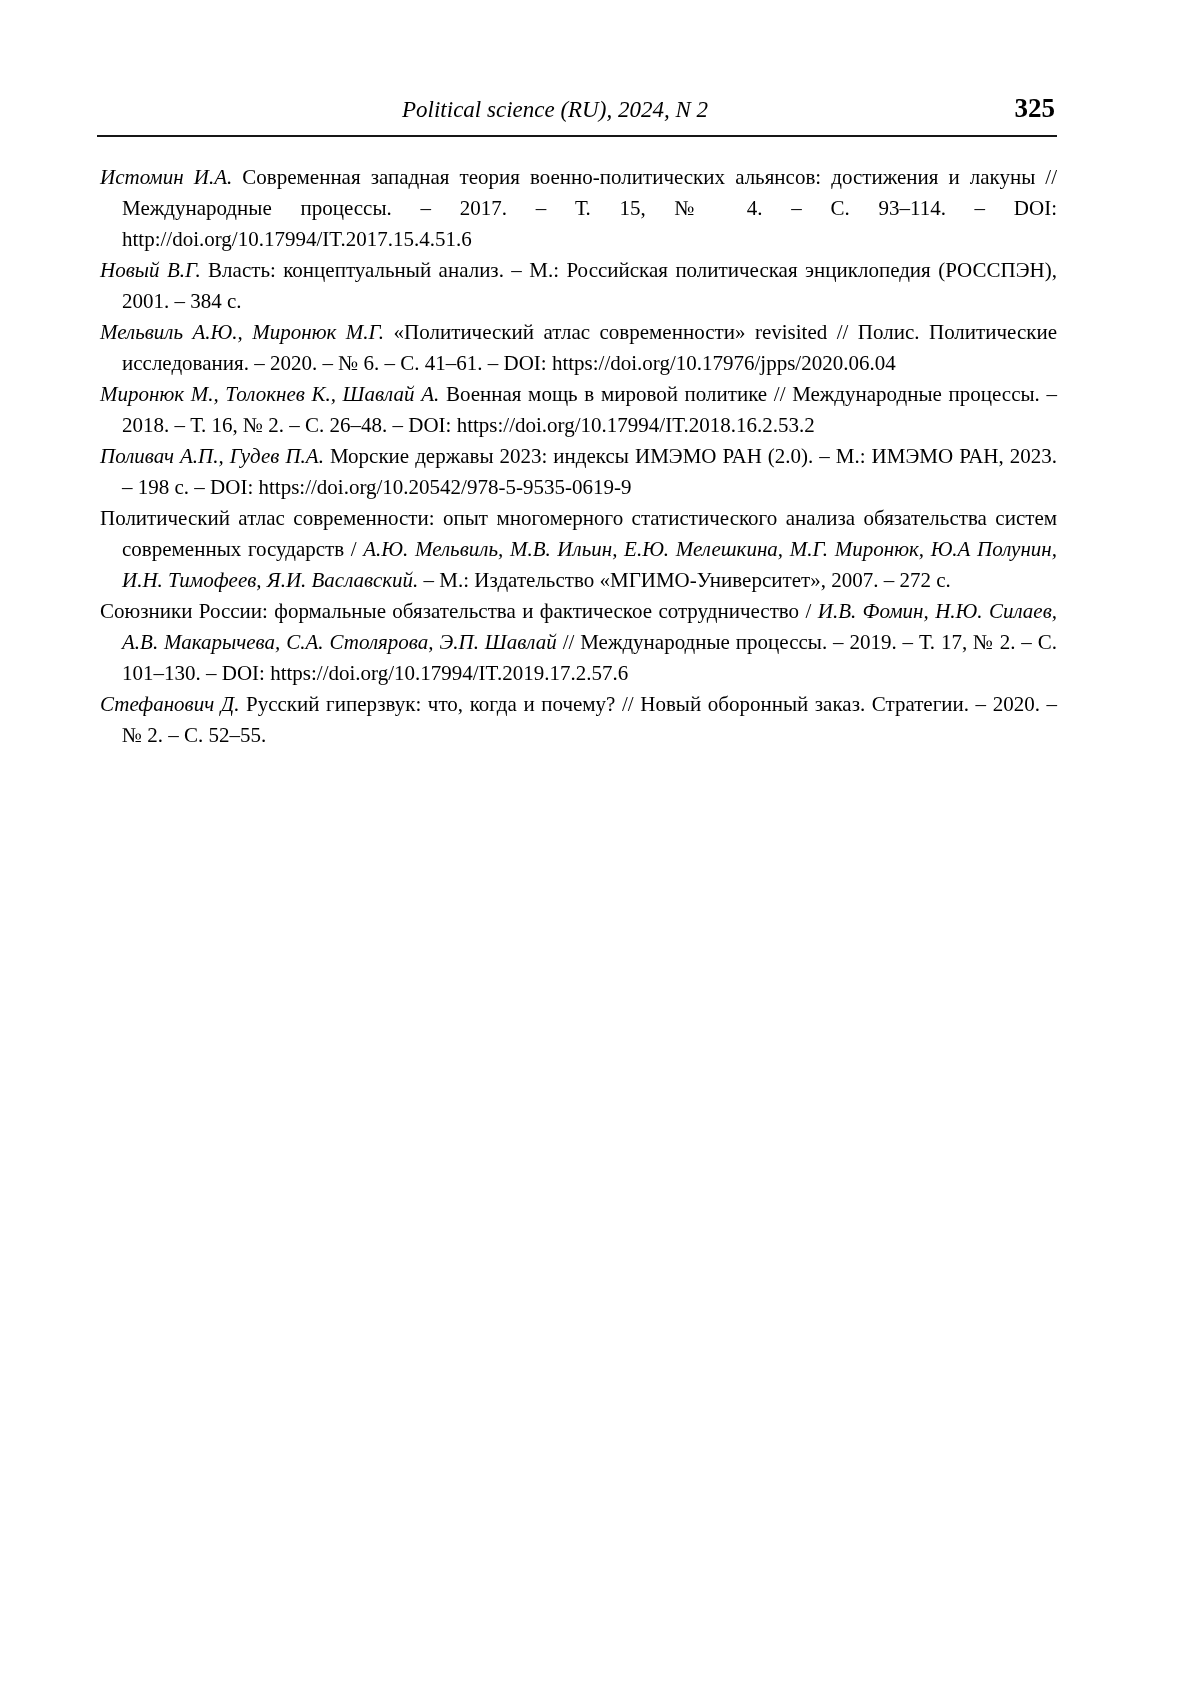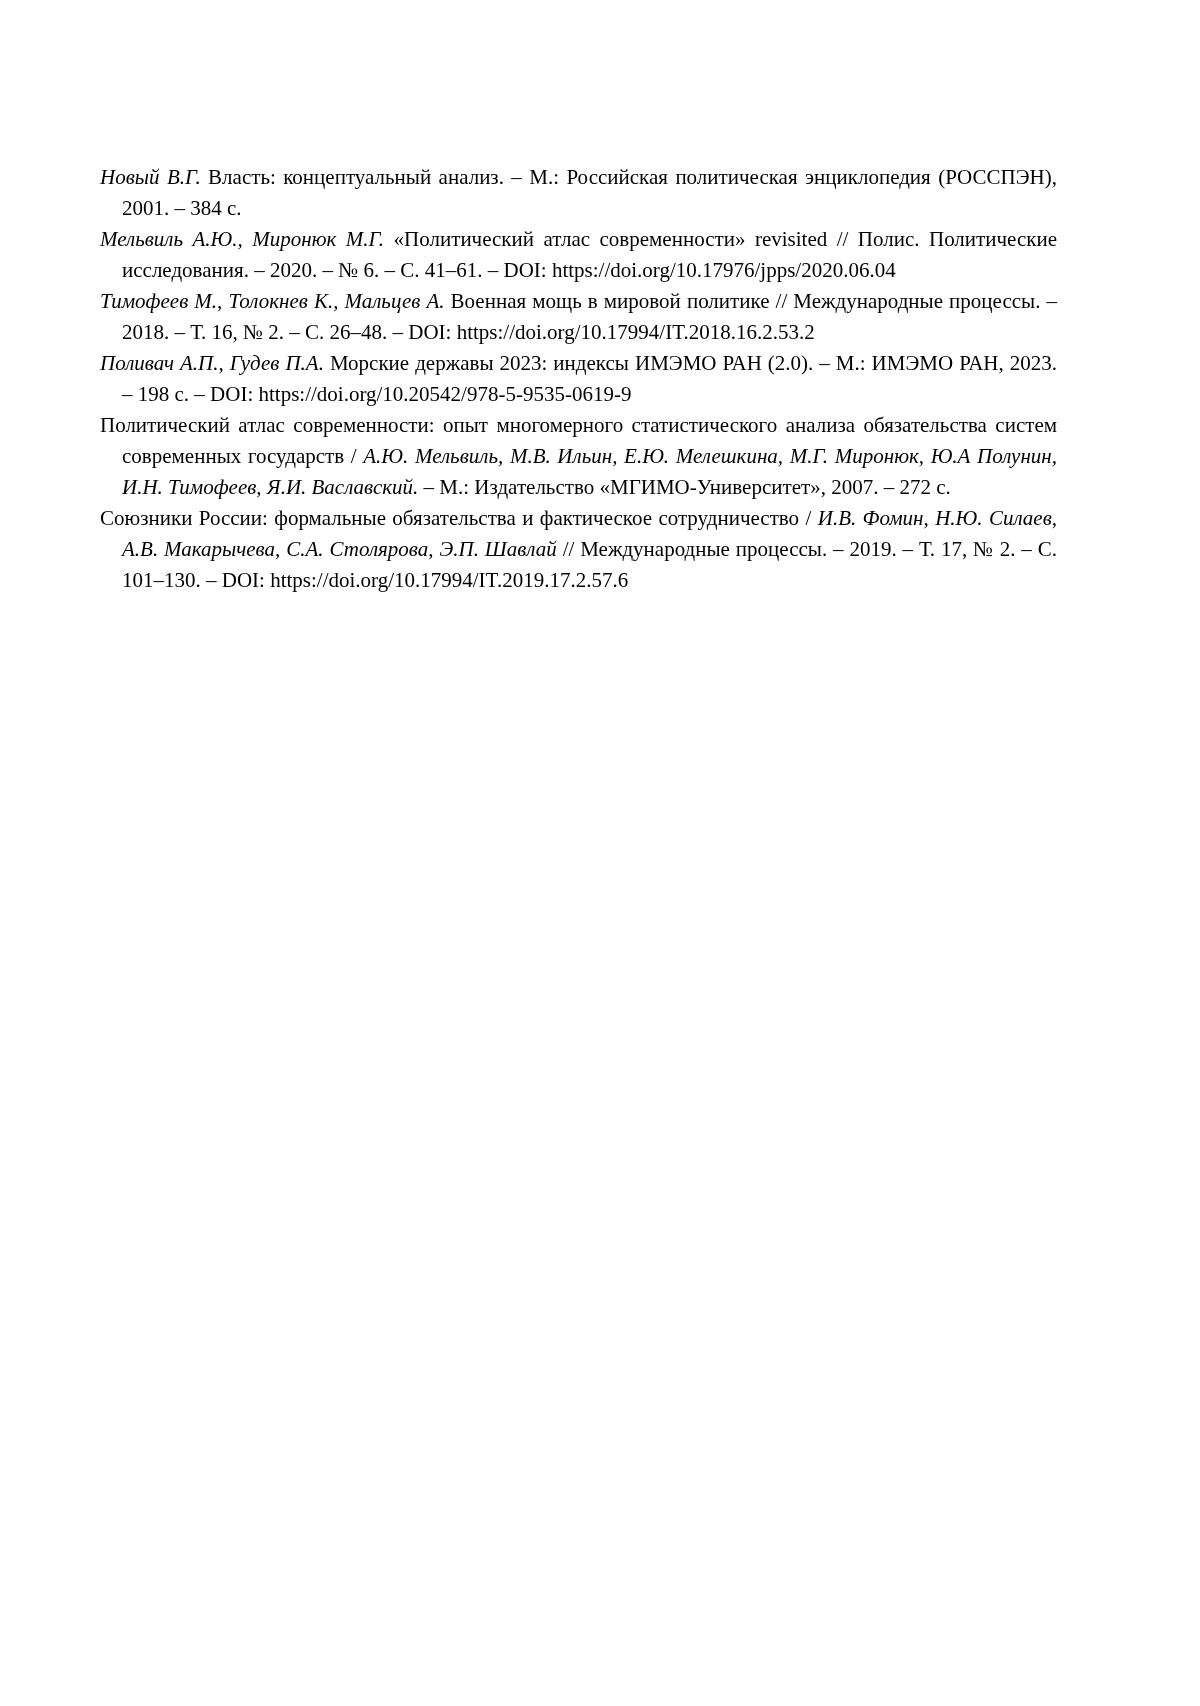--- a/index.html
+++ b/index.html
@@ -71,22 +71,29 @@
     hyphens: manual;
   }
   .ref .it {
     font-style: italic;
   }
 </style>
 </head>
 <body>
 
 <div class="page">
+  <header class="page-header">
+    <span class="journal-title">Political science (RU), 2024, N 2</span>
+    <span class="page-number">325</span>
+    <div class="header-rule"></div>
+  </header>
 
   <main class="refs">
+      <p class="ref"><span class="it">Истомин И.А.</span><span> Современная западная теория военно-политических альянсов: дос­тижения и лакуны // Международные процессы. – 2017. – Т. 15, № 4. – С. 93–114. – DOI: http://doi.org/10.17994/IT.2017.15.4.51.6</span></p>
       <p class="ref"><span class="it">Новый В.Г.</span><span> Власть: концептуальный анализ. – М.: Российская политическая эн­циклопедия (РОССПЭН), 2001. – 384 с.</span></p>
       <p class="ref"><span class="it">Мельвиль А.Ю., Миронюк М.Г.</span><span> «Политический атлас современности» revisited // Полис. Политические исследования. – 2020. – № 6. – С. 41–61. – DOI: https://doi.org/10.17976/jpps/2020.06.04</span></p>
-      <p class="ref"><span class="it">Тимофеев М., Толокнев К., Мальцев А.</span><span> Военная мощь в мировой политике // Международные процессы. – 2018. – Т. 16, № 2. – С. 26–48. – DOI: https://doi.org/10.17994/IT.2018.16.2.53.2</span></p>
+      <p class="ref"><span class="it">Миронюк М., Толокнев К., Шавлай А.</span><span> Военная мощь в мировой политике // Международные процессы. – 2018. – Т. 16, № 2. – С. 26–48. – DOI: https://doi.org/10.17994/IT.2018.16.2.53.2</span></p>
       <p class="ref"><span class="it">Поливач А.П., Гудев П.А.</span><span> Морские державы 2023: индексы ИМЭМО РАН (2.0). – М.: ИМЭМО РАН, 2023. – 198 с. – DOI: https://doi.org/10.20542/978-5-9535-0619-9</span></p>
       <p class="ref"><span>Политический атлас современности: опыт многомерного статистического анализа обязательства систем современных государств / </span><span class="it">А.Ю. Мельвиль, М.В. Ильин, Е.Ю. Мелешкина, М.Г. Миронюк, Ю.А Полунин, И.Н. Тимофеев, Я.И. Васлав­ский.</span><span> – М.: Издательство «МГИМО-Университет», 2007. – 272 с.</span></p>
       <p class="ref"><span>Союзники России: формальные обязательства и фактическое сотрудничество / </span><span class="it">И.В. Фомин, Н.Ю. Силаев, А.В. Макарычева, С.А. Столярова, Э.П. Шавлай</span><span> // Международные процессы. – 2019. – Т. 17, № 2. – С. 101–130. – DOI: https://doi.org/10.17994/IT.2019.17.2.57.6</span></p>
+      <p class="ref"><span class="it">Стефанович Д.</span><span> Русский гиперзвук: что, когда и почему? // Новый оборонный заказ. Стратегии. – 2020. – № 2. – С. 52–55.</span></p>
     </main>
 </div>
 
 </body></html>

